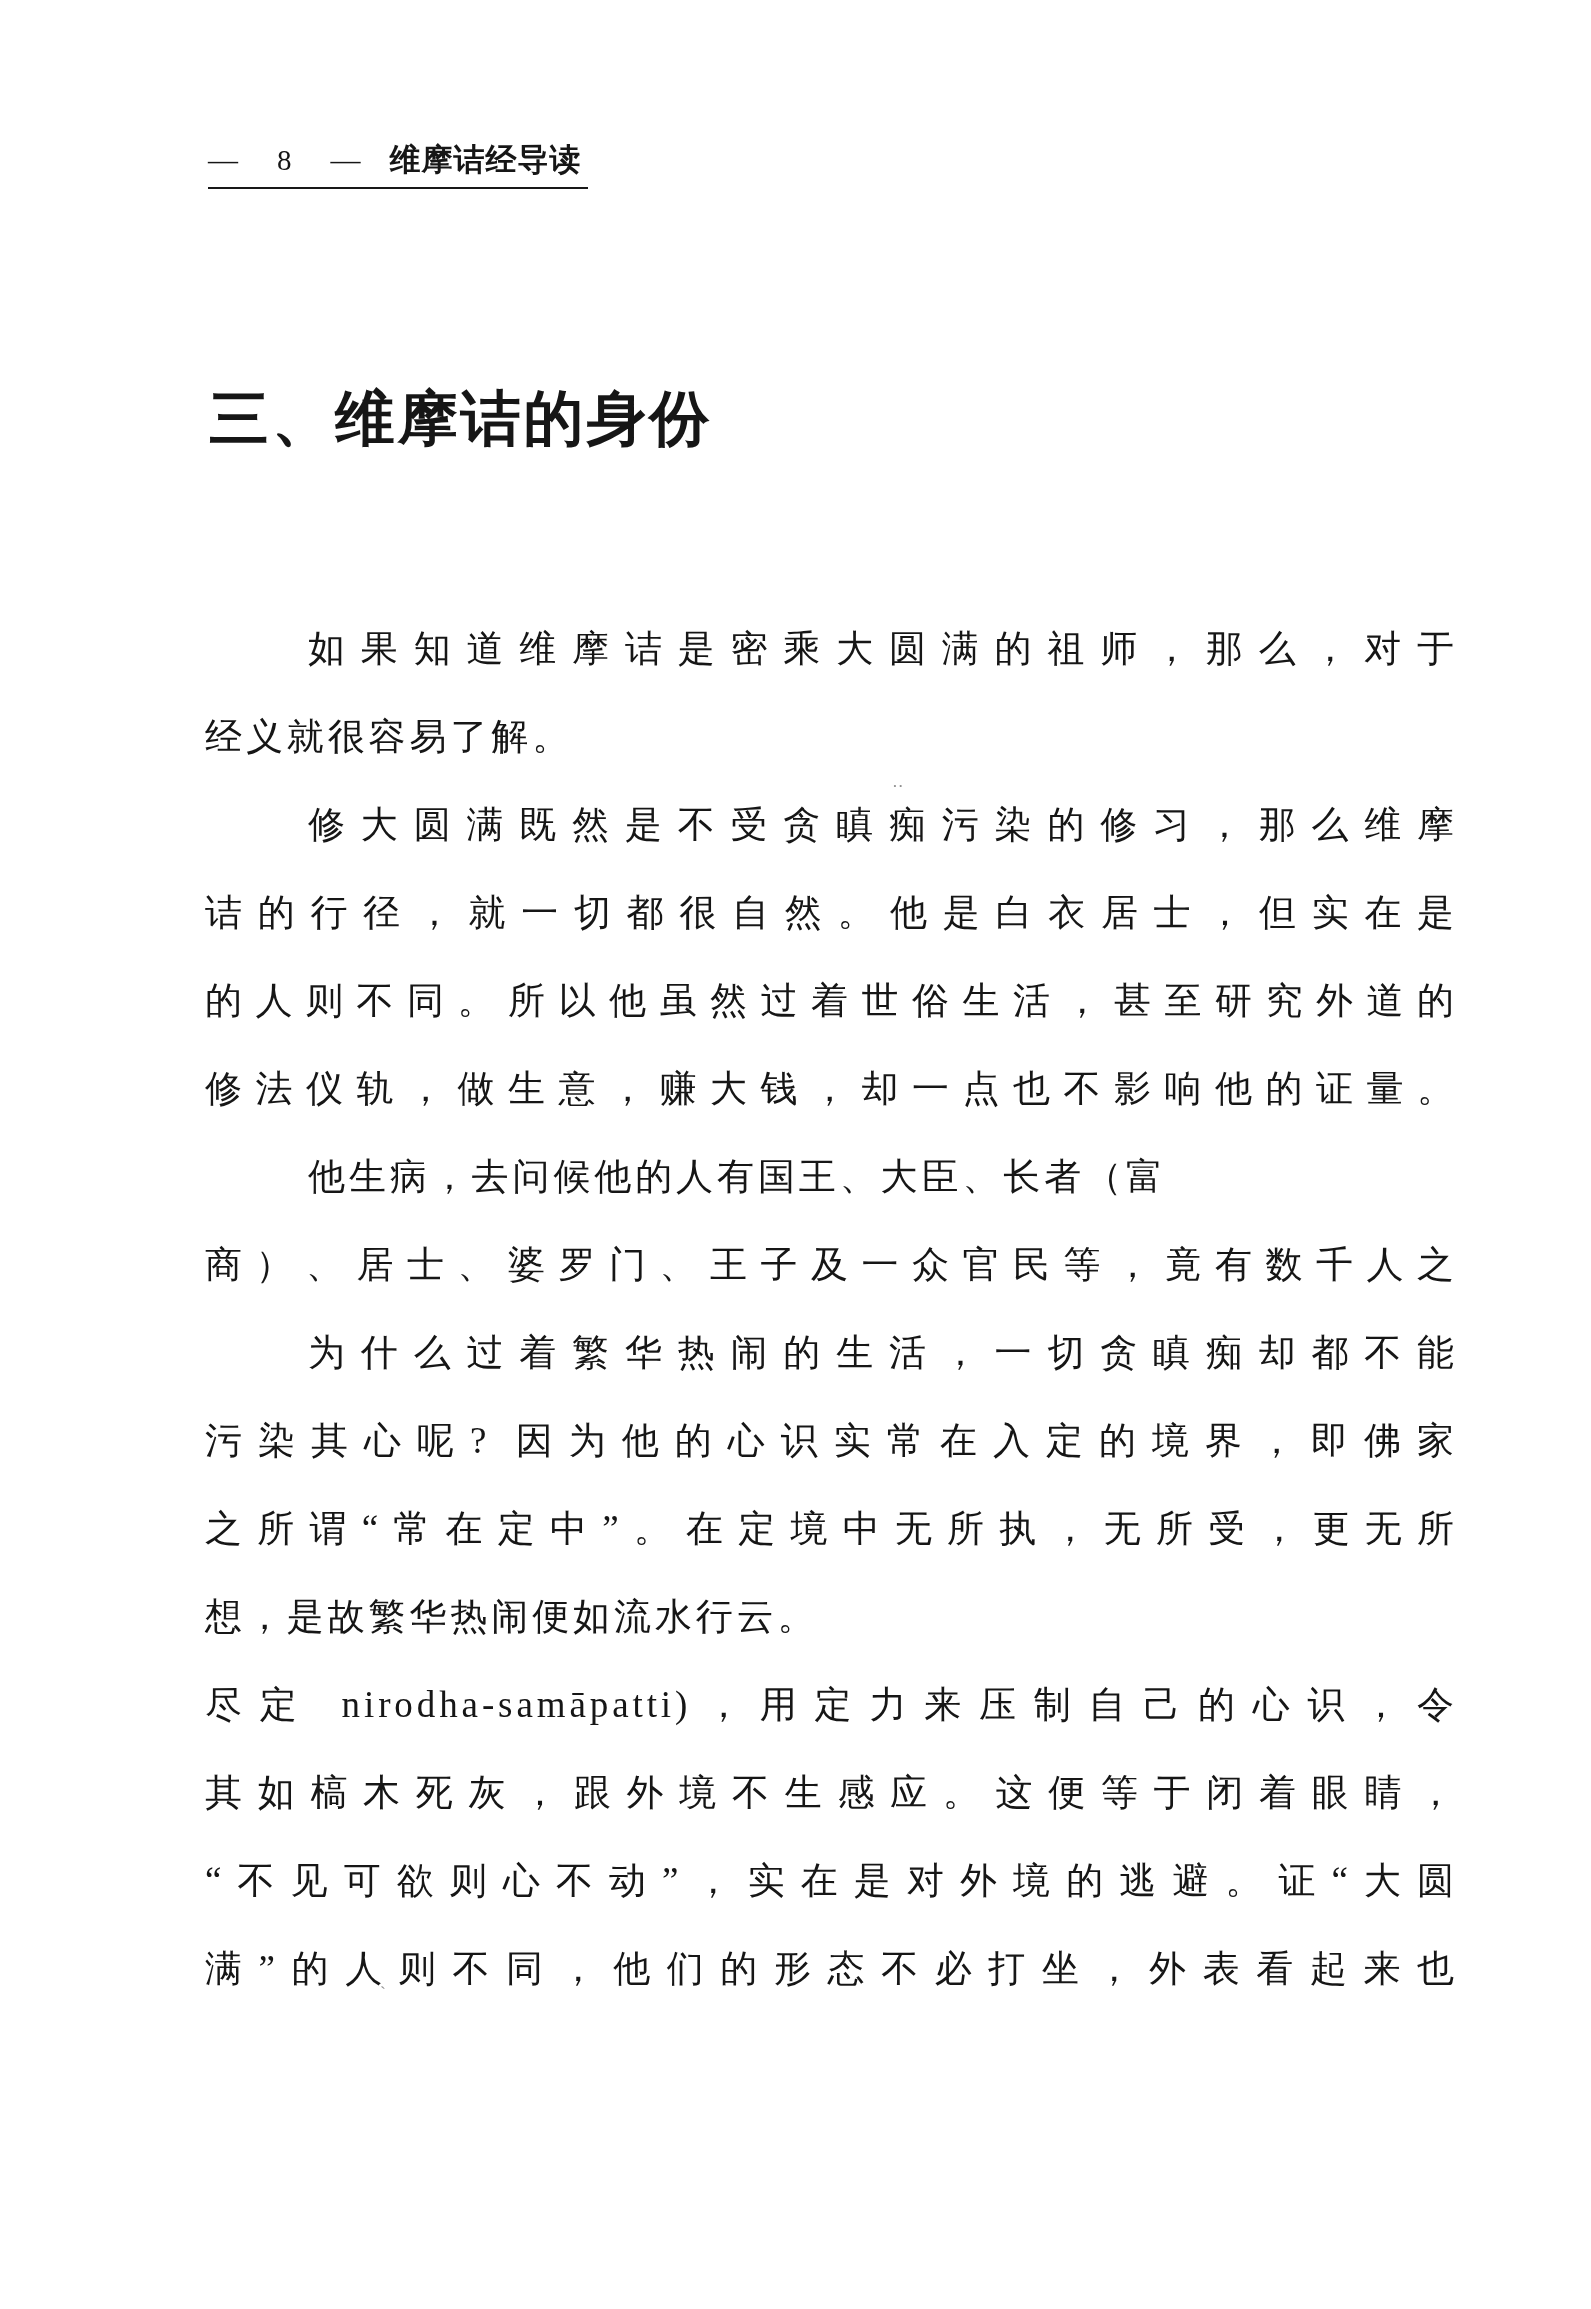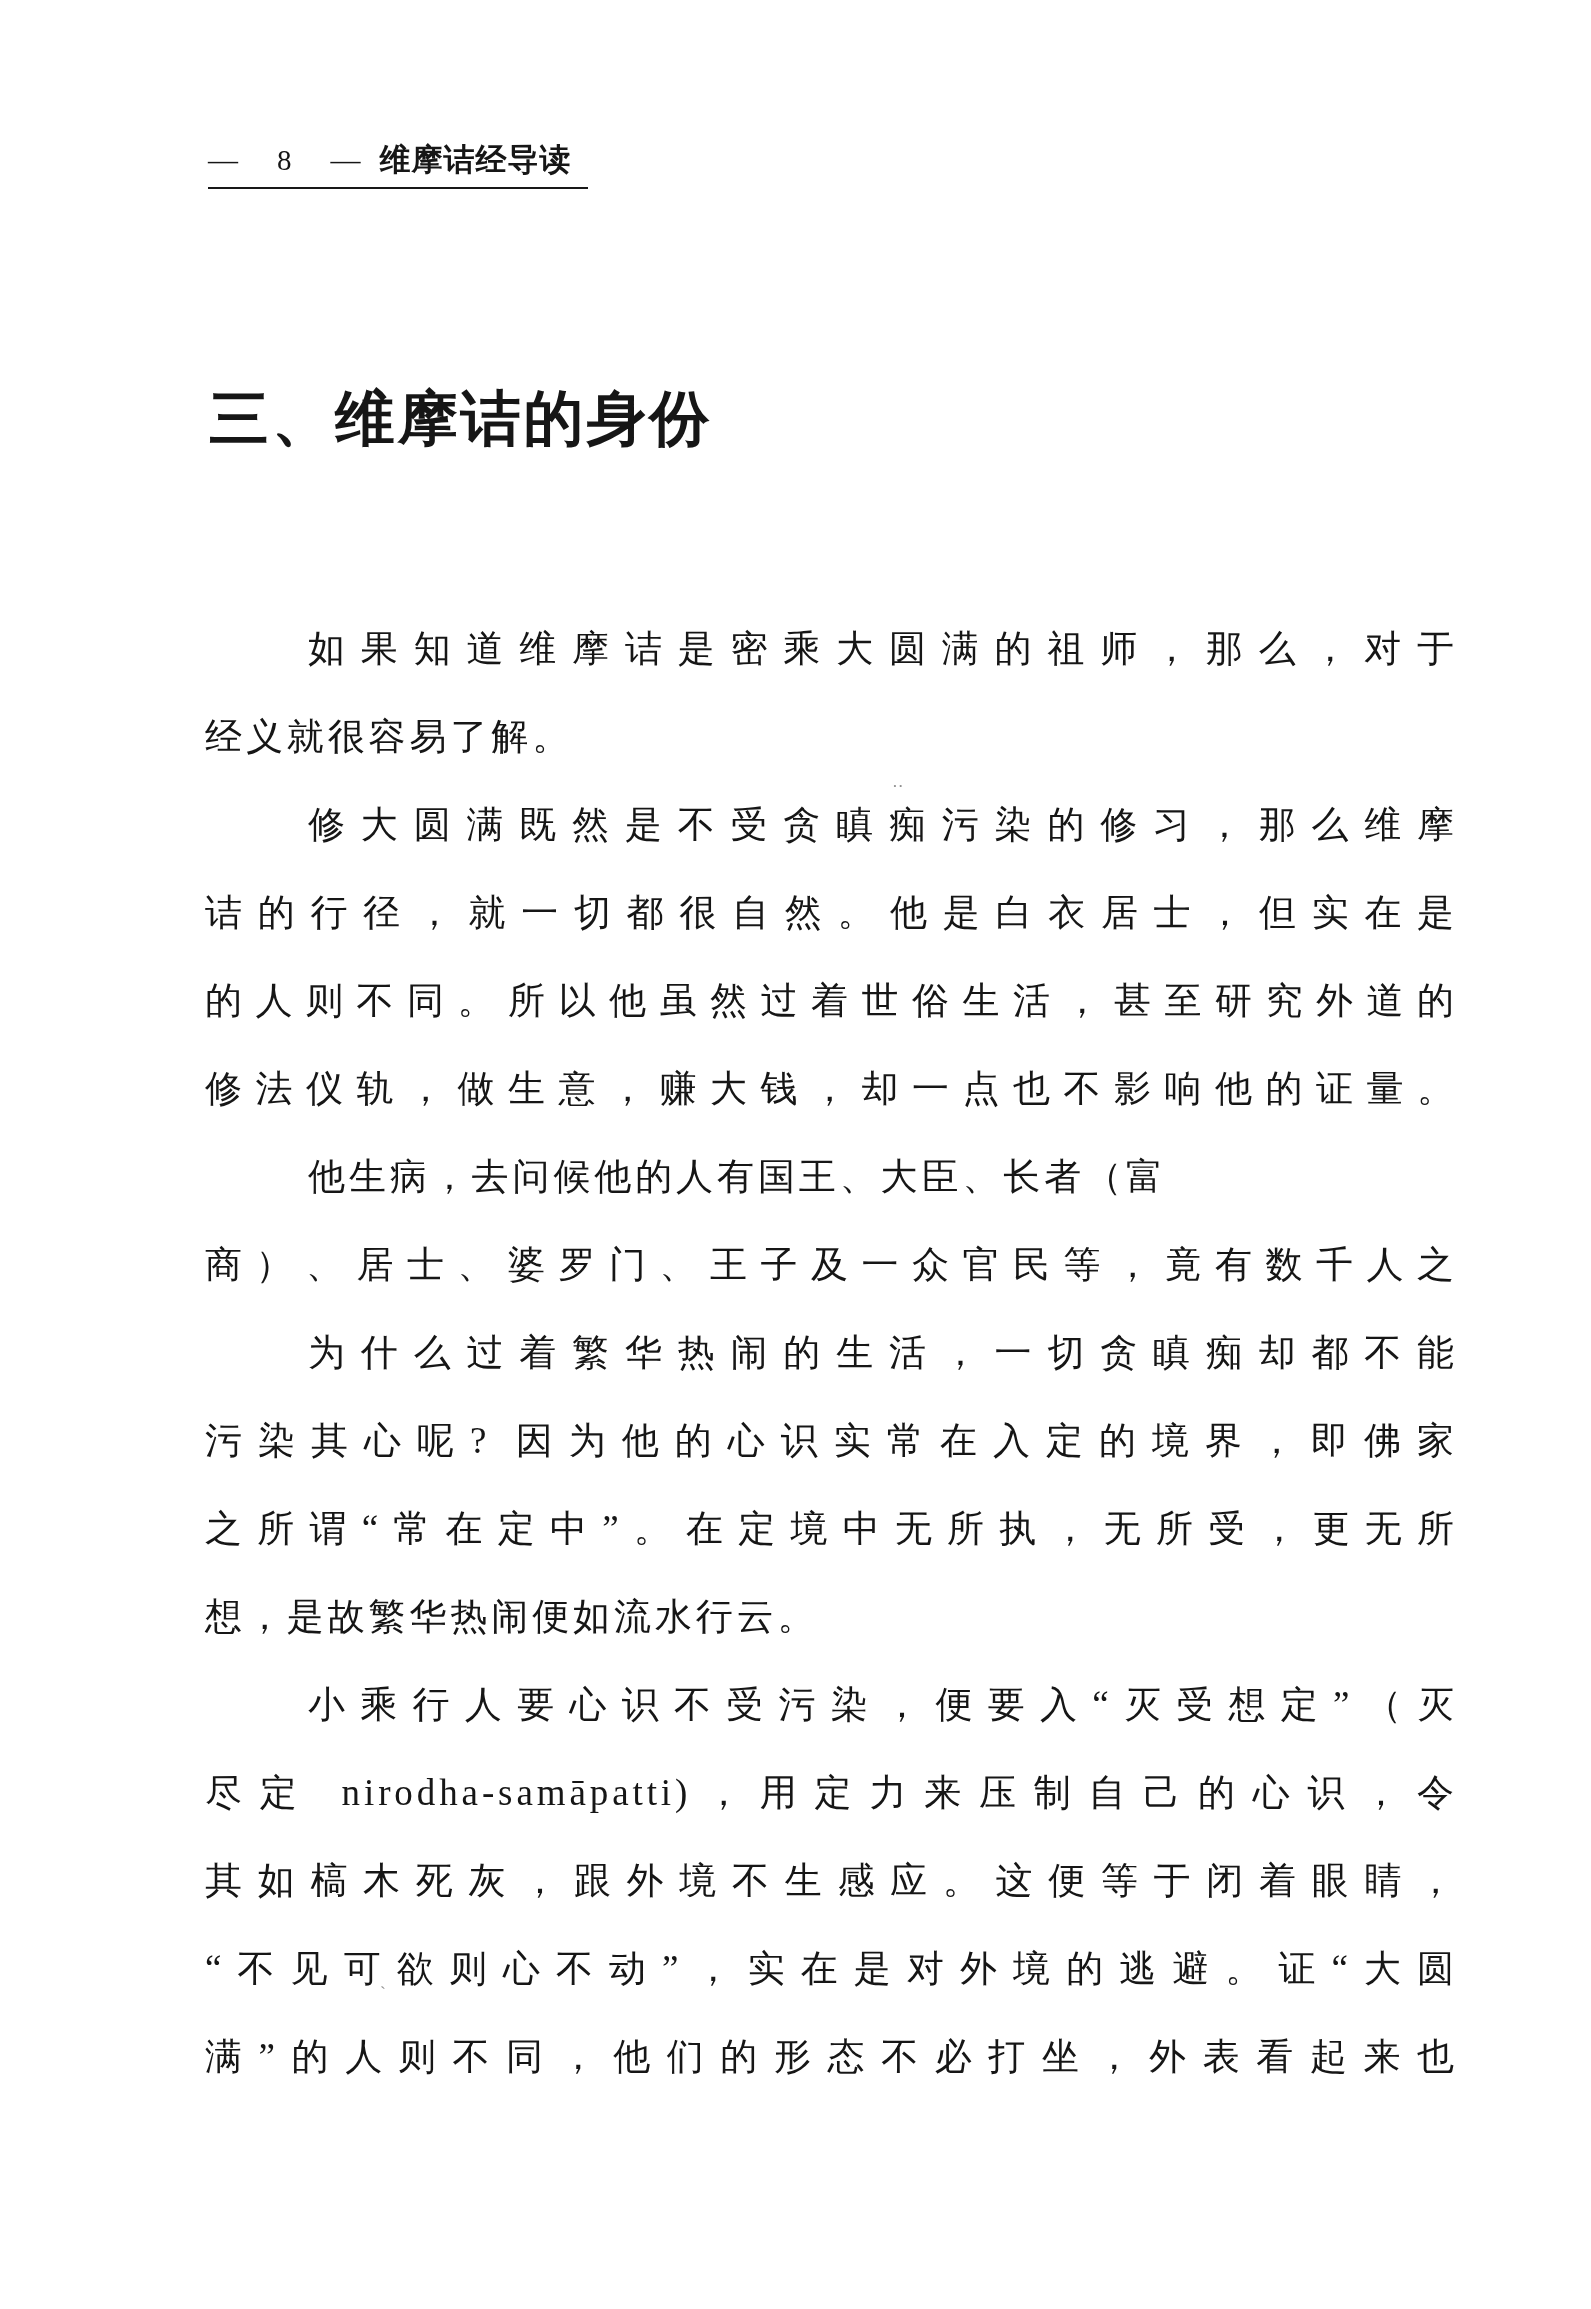--- a/index.html
+++ b/index.html
@@ -16,21 +16,21 @@
     position:absolute;left:208px;top:142px;
     width:380px;
     white-space:nowrap;
     padding-bottom:8.8px;
     border-bottom:2.9px solid #181818;
     font-size:30px;line-height:35px;
   }
   .header .dash{letter-spacing:0;}
   .header .pagenum{margin:0 39px;font-size:29px;}
   .header .booktitle{
-    margin-left:19px;
+    margin-left:29px;
     font-family:"Liberation Sans","DejaVu Sans",sans-serif;
     font-weight:bold;
     font-size:31px;
     letter-spacing:1px;
   }
   
   .section-title{
     position:absolute;left:209px;top:389px;
     font-family:"Liberation Sans","DejaVu Sans",sans-serif;
     font-weight:bold;
@@ -82,21 +82,20 @@
       <div class="line indent j">修大圆满既然是不受贪瞋痴污染的修习，那么维摩</div>
       <div class="line j">诘的行径，就一切都很自然。他是白衣居士，但实在是</div>
       <div class="line j">的人则不同。所以他虽然过着世俗生活，甚至研究外道的</div>
       <div class="line j">修法仪轨，做生意，赚大钱，却一点也不影响他的证量。</div>
       <div class="line indent">他生病，去问候他的人有国王、大臣、长者（富</div>
       <div class="line j">商）、居士、婆罗门、王子及一众官民等，竟有数千人之</div>
       <div class="line indent j">为什么过着繁华热闹的生活，一切贪瞋痴却都不能</div>
       <div class="line j">污染其心呢? 因为他的心识实常在入定的境界，即佛家</div>
       <div class="line j">之所谓“常在定中”。在定境中无所执，无所受，更无所</div>
       <div class="line">想，是故繁华热闹便如流水行云。</div>
-      <div class="line indent j">小乘行人要心识不受污染，便要入“灭受想定”（灭</div>
       <div class="line j">尽定 nirodha-samāpatti)，用定力来压制自己的心识，令</div>
       <div class="line j">其如槁木死灰，跟外境不生感应。这便等于闭着眼睛，</div>
       <div class="line j">“不见可欲则心不动”，实在是对外境的逃避。证“大圆</div>
       <div class="line j">满”的人则不同，他们的形态不必打坐，外表看起来也</div>
     </div>
 
   <div id="artifacts">
       <span class="artifact" style="left: 892px; top: 778px;">··</span>
       <span class="artifact" style="left: 380px; top: 1984px;">`</span>
     </div>

